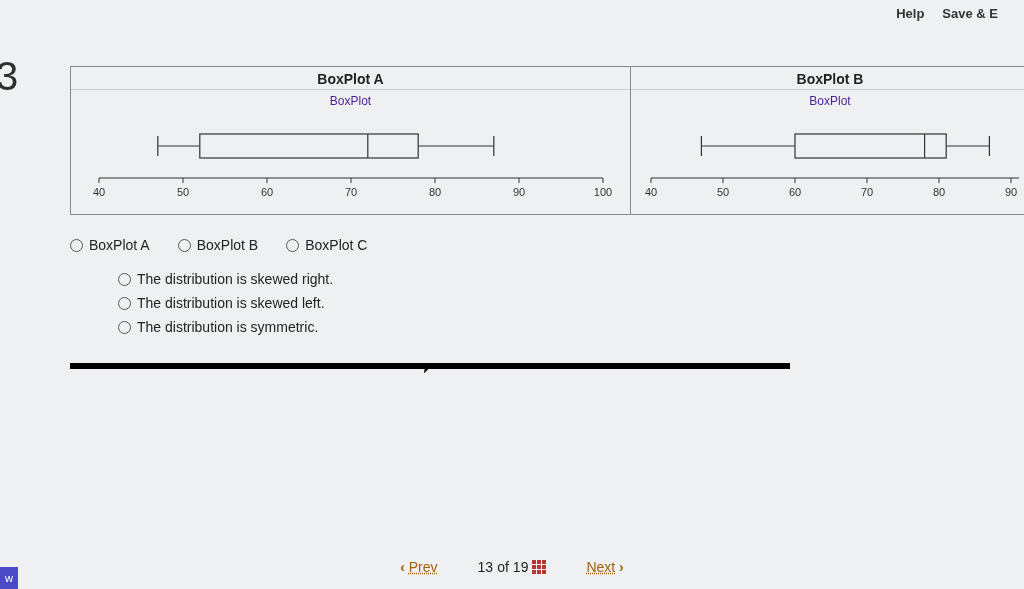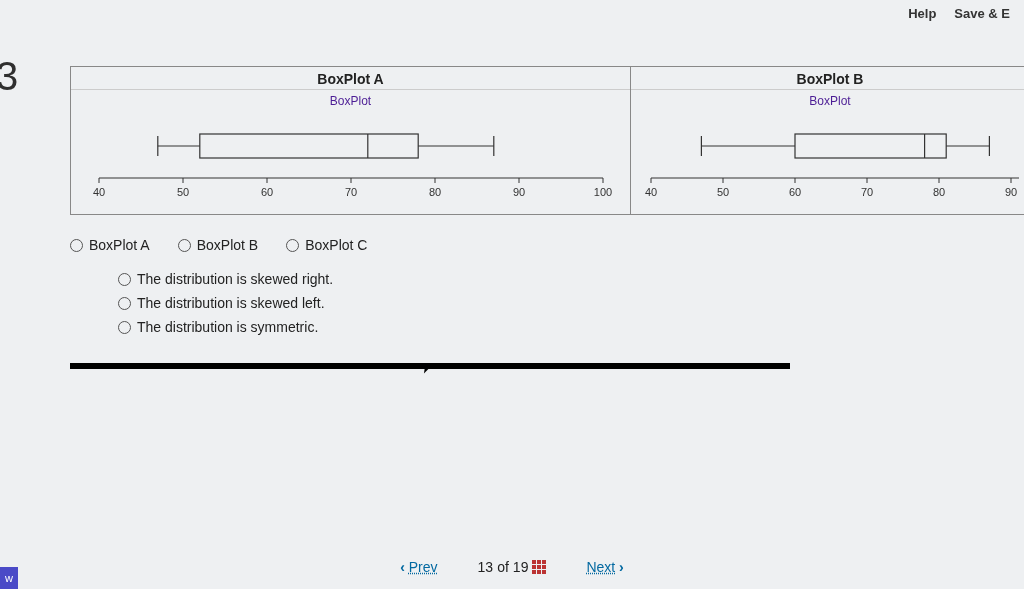--- a/index.html
+++ b/index.html
@@ -7,21 +7,21 @@
     font-family: Arial, Helvetica, sans-serif;
     background: #eef0f2;
     color: #222;
     width: 1024px;
     height: 589px;
     overflow: hidden;
     position: relative;
   }
   .top-bar {
     position: absolute;
-    top: 0; right: 4px;
+    top: 0; right: 16px;
     display: flex;
     gap: 18px;
     padding: 6px 10px 6px 20px;
     font-size: 13px;
     font-weight: bold;
     color: #333;
   }
   .top-bar span { cursor: pointer; }
   .qnum {
     position: absolute;
@@ -112,21 +112,21 @@
   .pager {
     position: absolute;
     bottom: 14px;
     left: 0; right: 0;
     display: flex;
     justify-content: center;
     align-items: center;
     gap: 40px;
     font-size: 14px;
   }
-  .pager .nav { cursor: pointer; color: #0369a1; }
+  .pager .nav { cursor: pointer; color: #a16207; }
   .pager .nav .chev { font-weight: bold; }
   .pager .nav .ul { text-decoration: underline dotted; }
   .pg-center { display: flex; align-items: center; gap: 4px; }
   .grid-icon {
     width: 14px; height: 14px;
     display: inline-grid;
     grid-template-columns: repeat(3,1fr);
     grid-template-rows: repeat(3,1fr);
     gap: 1px;
   }

